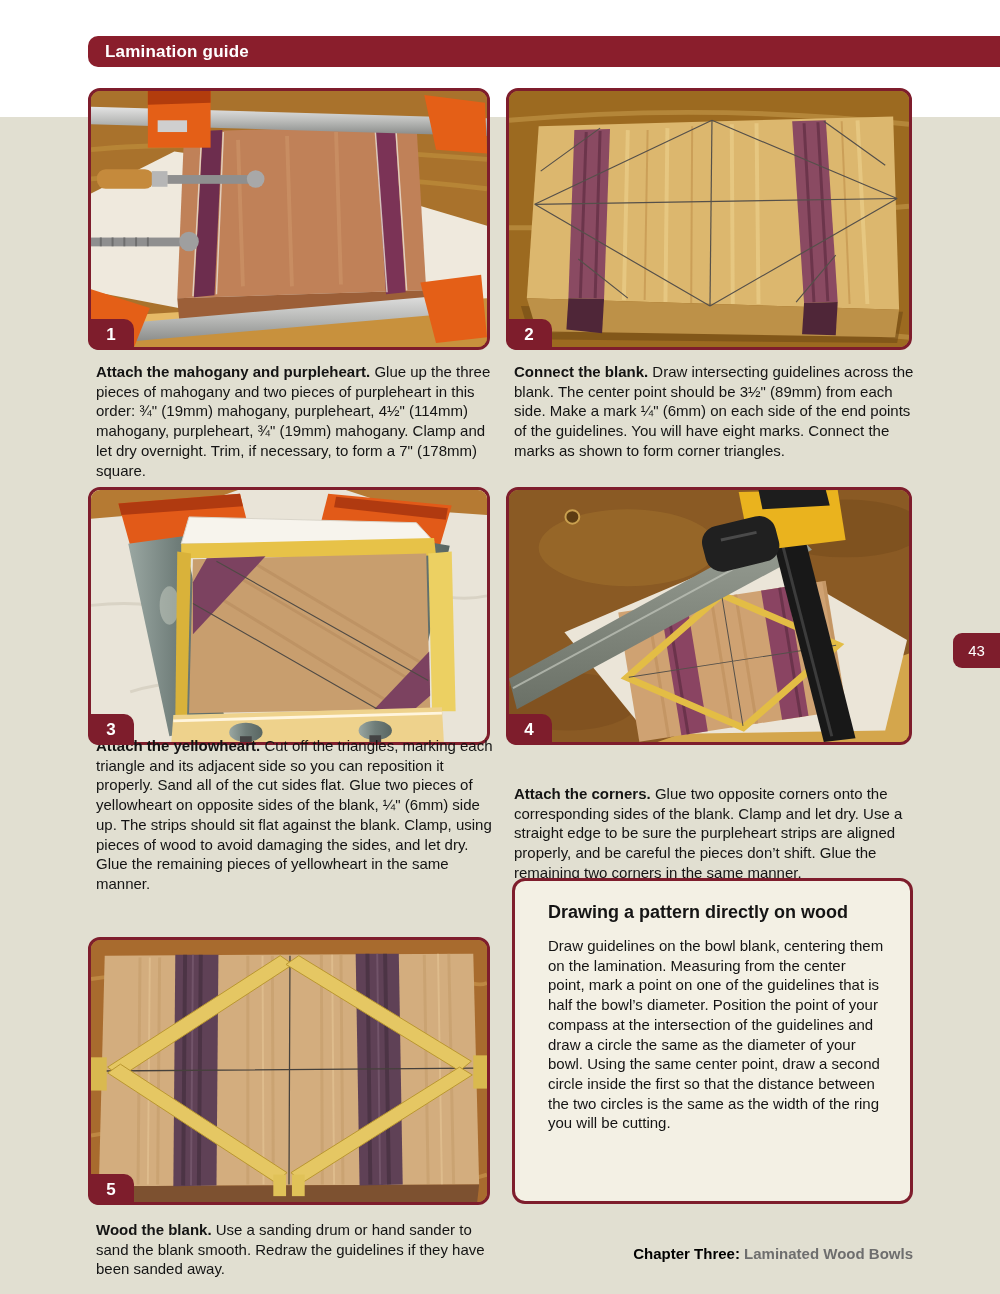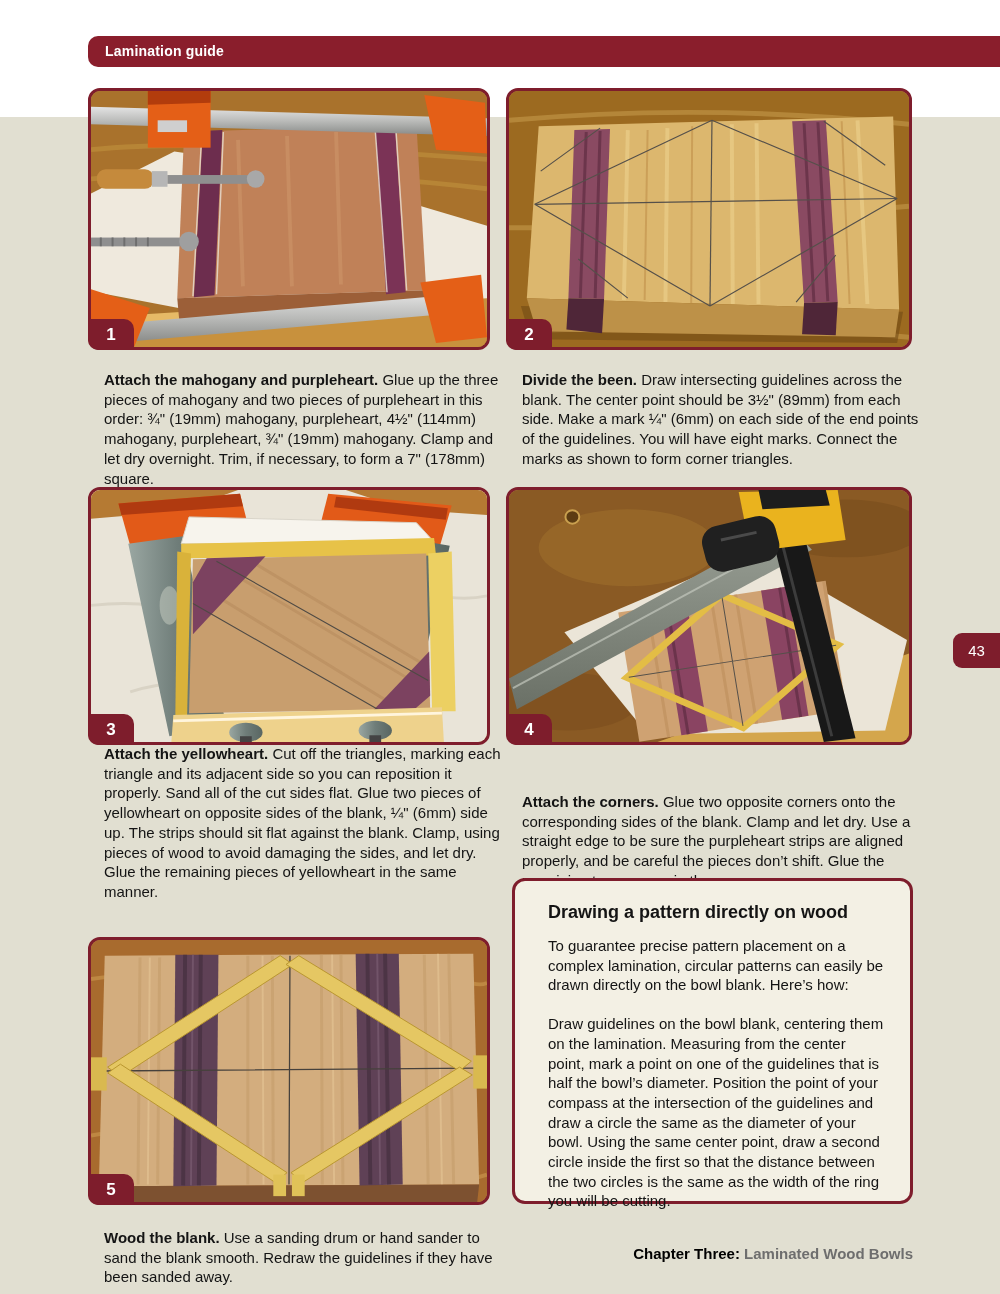--- a/index.html
+++ b/index.html
@@ -1,38 +1,38 @@
 <!DOCTYPE html>
 <html><head>
 <meta charset="utf-8">
 <style>
   html,body{margin:0;padding:0;background:#ffffff;}
   body{position:relative;width:1000px;height:1294px;overflow:hidden;
        font-family:"Liberation Sans",sans-serif;color:#141414;}
   .page-bg{position:absolute;left:0;top:117px;width:1000px;height:1177px;background:#e1dfd1;}
   .banner{position:absolute;left:88px;top:36px;width:912px;height:31px;background:#8a1e2c;
-          border-radius:10px 0 0 10px;color:#fff;font-weight:bold;font-size:14px;
+          border-radius:10px 0 0 10px;color:#fff;font-weight:bold;font-size:17px;
           line-height:31px;padding-left:17px;box-sizing:border-box;letter-spacing:.2px;}
   .photo{position:absolute;border:3px solid #7e1d2c;border-radius:12px;overflow:hidden;
          box-sizing:border-box;background:#b98a4a;}
   .photo svg{display:block;width:100%;height:100%;}
   #photo1{left:88px;top:88px;width:402px;height:262px;}
   #photo2{left:506px;top:88px;width:406px;height:262px;}
   #photo3{left:88px;top:487px;width:402px;height:258px;}
   #photo4{left:506px;top:487px;width:406px;height:258px;}
   #photo5{left:88px;top:937px;width:402px;height:268px;}
   .badge{position:absolute;width:46px;height:31px;background:#7e1d2c;color:#fff;
          font-weight:bold;font-size:17px;text-align:center;line-height:31px;
          border-radius:0 10px 0 10px;z-index:5;}
   #badge1{left:88px;top:319px;}
   #badge2{left:506px;top:319px;}
   #badge3{left:88px;top:714px;}
   #badge4{left:506px;top:714px;}
   #badge5{left:88px;top:1174px;}
-  .caption{position:absolute;font-size:15px;line-height:19.7px;margin:16px;}
+  .caption{position:absolute;font-size:15px;line-height:19.7px;margin:8px;}
   .caption .cap-title{font-weight:bold;}
   #cap1{left:88px;top:354px;width:404px;}
   #cap2{left:506px;top:354px;width:412px;}
   #cap3{left:88px;top:728px;width:404px;}
   #cap4{left:506px;top:776px;width:412px;}
   #cap5{left:88px;top:1212px;width:404px;}
   .side-box{position:absolute;left:512px;top:878px;width:401px;height:326px;
             background:#f3f0e4;border:3px solid #7e1d2c;border-radius:13px;
             box-sizing:border-box;padding:20px 25px 0 33px;}
   .side-box h2{margin:0 0 13px 0;font-size:18px;line-height:22px;}
@@ -218,34 +218,33 @@
 
 <div class="badge" id="badge1">1</div>
 <div class="badge" id="badge2">2</div>
 <div class="badge" id="badge3">3</div>
 <div class="badge" id="badge4">4</div>
 <div class="badge" id="badge5">5</div>
 
 <p class="caption" id="cap1"><span class="cap-title">Attach the mahogany and purpleheart.</span>
 <span>Glue up the three pieces of mahogany and two pieces of purpleheart in this order: ¾" (19mm) mahogany, purpleheart, 4½" (114mm) mahogany, purpleheart, ¾" (19mm) mahogany. Clamp and let dry overnight. Trim, if necessary, to form a 7" (178mm) square.</span></p>
 
-<p class="caption" id="cap2"><span class="cap-title">Divide the been.</span>
+<p class="caption" id="cap2"><span class="cap-title">Connect the blank.</span>
 <span>Draw intersecting guidelines across the blank. The center point should be 3½" (89mm) from each side. Make a mark ¼" (6mm) on each side of the end points of the guidelines. You will have eight marks. Connect the marks as shown to form corner triangles.</span></p>
 
 <p class="caption" id="cap3"><span class="cap-title">Attach the yellowheart.</span>
 <span>Cut off the triangles, marking each triangle and its adjacent side so you can reposition it properly. Sand all of the cut sides flat. Glue two pieces of yellowheart on opposite sides of the blank, ¼" (6mm) side up. The strips should sit flat against the blank. Clamp, using pieces of wood to avoid damaging the sides, and let dry. Glue the remaining pieces of yellowheart in the same manner.</span></p>
 
 <p class="caption" id="cap4"><span class="cap-title">Attach the corners.</span>
 <span>Glue two opposite corners onto the corresponding sides of the blank. Clamp and let dry. Use a straight edge to be sure the purpleheart strips are aligned properly, and be careful the pieces don’t shift. Glue the remaining two corners in the same manner.</span></p>
 
 <p class="caption" id="cap5"><span class="cap-title">Wood the blank.</span>
 <span>Use a sanding drum or hand sander to sand the blank smooth. Redraw the guidelines if they have been sanded away.</span></p>
 
 <div class="side-box">
   <h2>Drawing a pattern directly on wood</h2>
-  <p>To guarantee precise pattern placement on a complex lamination, circular patterns can easily be drawn directly on the bowl blank. Here’s how:</p>
   <p>Draw guidelines on the bowl blank, centering them on the lamination. Measuring from the center point, mark a point on one of the guidelines that is half the bowl’s diameter. Position the point of your compass at the intersection of the guidelines and draw a circle the same as the diameter of your bowl. Using the same center point, draw a second circle inside the first so that the distance between the two circles is the same as the width of the ring you will be cutting.</p>
 </div>
 
 <div class="page-tab">43</div>
 
 <div class="footer"><span class="chap">Chapter Three:</span>
 <span class="title">Laminated Wood Bowls</span></div>
 
 </body></html>

